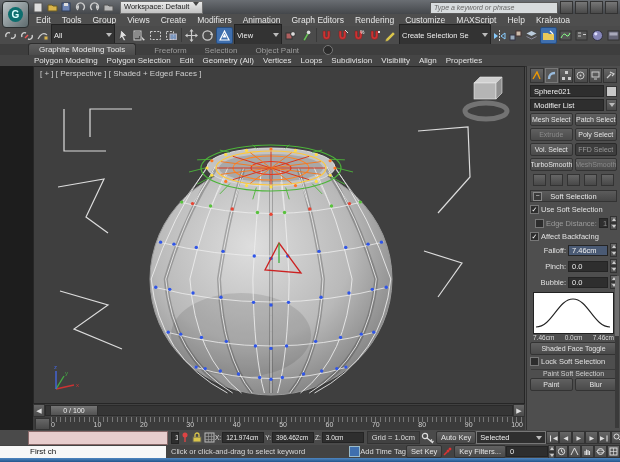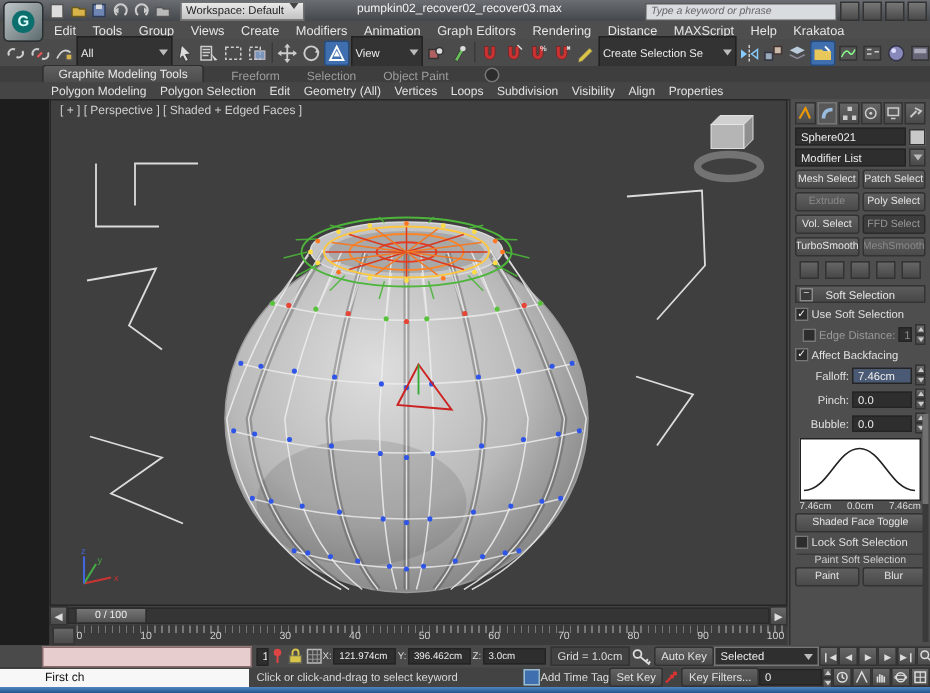--- a/index.html
+++ b/index.html
@@ -175,21 +175,20 @@
       <div class="ic">
           <svg width="11" height="10">
             <path d="M1 3 h4 l1 1 h4 v5 H1 Z" fill="#b9b9b9" stroke="#555"></path>
           </svg>
         </div>
     </div>
     <div class="ws-dd">
       <span>Workspace: Default</span>
       <span class="dd-arrow" style="border-top-color:#444"></span>
     </div>
-    <div class="doc-title">pumpkin02_recover02_recover03.max</div>
     <div class="infocenter">
       <div class="search-box">Type a keyword or phrase</div>
       <div class="ti"></div>
       <div class="ti"></div>
       <div class="ti"></div>
       <div class="ti"></div>
     </div>
   </div>
 
   <div class="applogo">
@@ -199,21 +198,21 @@
   <div class="menubar">
     <span>Edit</span>
     <span>Tools</span>
     <span>Group</span>
     <span>Views</span>
     <span>Create</span>
     <span>Modifiers</span>
     <span>Animation</span>
     <span>Graph Editors</span>
     <span>Rendering</span>
-    <span>Distance</span>
+    <span>Customize</span>
     <span>MAXScript</span>
     <span>Help</span>
     <span>Krakatoa</span>
   </div>
 
   <div class="toolbar">
     <div class="ic">
         <svg width="13" height="13">
           <path d="M2 8 a3 3 0 0 1 4-4 M7 9 a3 3 0 0 0 4-4" stroke="#ccc" fill="none" stroke-width="1.4"></path>
         </svg>

